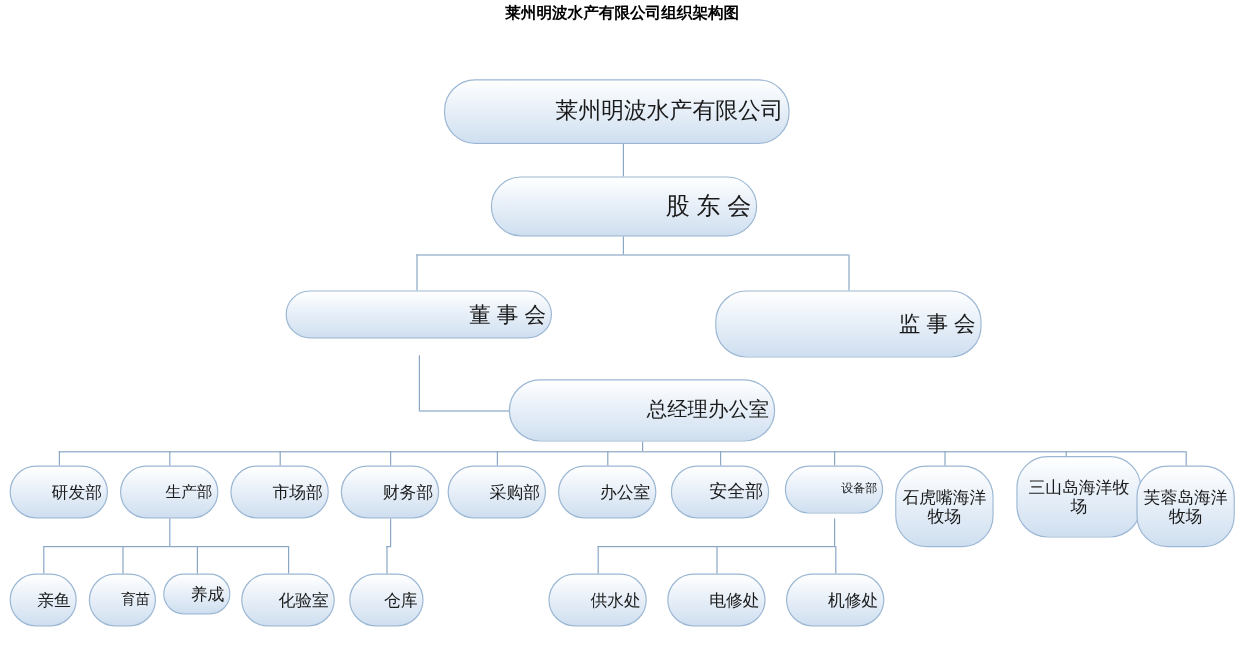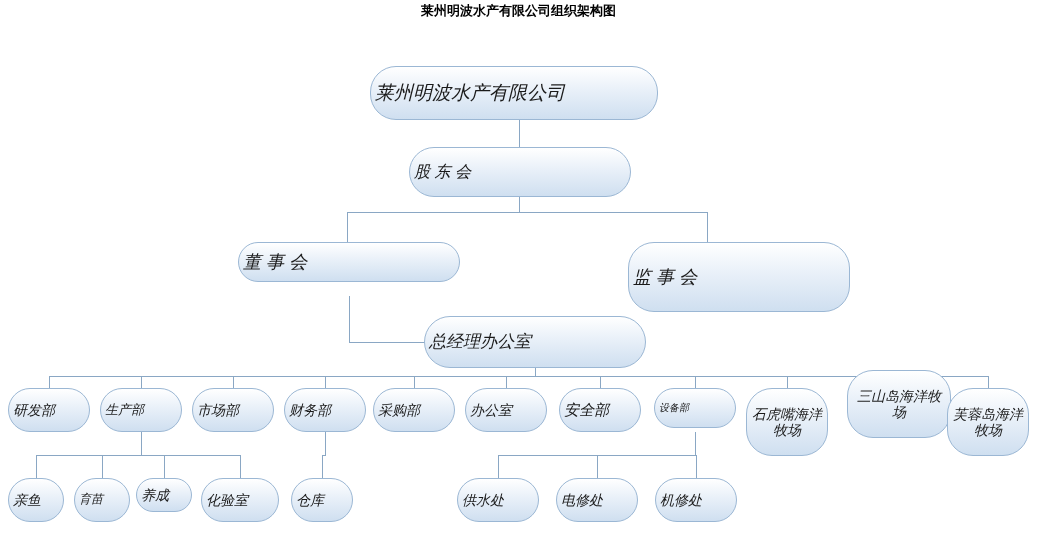--- a/index.html
+++ b/index.html
@@ -27,29 +27,28 @@
     font-size: 13px;
     font-weight: bold;
     color: #000000;
     letter-spacing: 0px;
   }
   .node {
     position: absolute;
     box-sizing: border-box;
     display: flex;
     align-items: center;
-    justify-content: flex-start;
+    justify-content: flex-end;
     text-align: center;
     color: #1a1a1a;
     border: 1px solid #9bb7d4;
     background: linear-gradient(to bottom, #ffffff 0%, #eaf1f9 42%, #cfdff0 100%);
     border-radius: 26px;
     line-height: 1.15;
     z-index: 2;
-    font-style: italic;
   }
   .node span {
     display: block;
     padding: 0 4px;
   }
   .line {
     position: absolute;
     background: #8aa7c4;
     z-index: 1;
   }
@@ -94,27 +93,27 @@
       <div class="line v" style="left: 695px; top: 432px; height: 23px;"></div>
       <div class="line h" style="left: 498px; top: 455px; width: 198px;"></div>
       <div class="line v" style="left: 498px; top: 455px; height: 23px;"></div>
       <div class="line v" style="left: 597px; top: 455px; height: 23px;"></div>
       <div class="line v" style="left: 696px; top: 455px; height: 23px;"></div>
     </div>
   <div id="nodes">
       <div class="node" style="left: 370px; top: 66px; width: 288px; height: 54px; font-size: 19px;">
         <span>莱州明波水产有限公司</span>
       </div>
-      <div class="node" style="left: 409px; top: 147px; width: 222px; height: 50px; font-size: 16px;">
+      <div class="node" style="left: 409px; top: 147px; width: 222px; height: 50px; font-size: 20px;">
         <span>股  东  会</span>
       </div>
       <div class="node" style="left: 238px; top: 242px; width: 222px; height: 40px; font-size: 18px;">
         <span>董  事  会</span>
       </div>
-      <div class="node" style="left: 628px; top: 242px; width: 222px; height: 70px; font-size: 18px;">
+      <div class="node" style="left: 596px; top: 242px; width: 222px; height: 56px; font-size: 18px;">
         <span>监  事  会</span>
       </div>
       <div class="node" style="left: 424px; top: 316px; width: 222px; height: 52px; font-size: 17px;">
         <span>总经理办公室</span>
       </div>
       <div class="node" style="left: 8px; top: 388px; width: 82px; height: 44px; font-size: 14px;">
         <span>研发部</span>
       </div>
       <div class="node" style="left: 100px; top: 388px; width: 82px; height: 44px; font-size: 13px;">
         <span>生产部</span>
@@ -133,21 +132,21 @@
       </div>
       <div class="node" style="left: 559px; top: 388px; width: 82px; height: 44px; font-size: 15px;">
         <span>安全部</span>
       </div>
       <div class="node" style="left: 654px; top: 388px; width: 82px; height: 40px; font-size: 10px;">
         <span>设备部</span>
       </div>
       <div class="node" style="left: 746px; top: 388px; width: 82px; height: 68px; font-size: 14px;">
         <span>石虎嘴海洋牧场</span>
       </div>
-      <div class="node" style="left: 847px; top: 370px; width: 104px; height: 68px; font-size: 14px;">
+      <div class="node" style="left: 847px; top: 380px; width: 104px; height: 68px; font-size: 14px;">
         <span>三山岛海洋牧场</span>
       </div>
       <div class="node" style="left: 947px; top: 388px; width: 82px; height: 68px; font-size: 14px;">
         <span>芙蓉岛海洋牧场</span>
       </div>
       <div class="node" style="left: 8px; top: 478px; width: 56px; height: 44px; font-size: 14px;">
         <span>亲鱼</span>
       </div>
       <div class="node" style="left: 74px; top: 478px; width: 56px; height: 44px; font-size: 12px;">
         <span>育苗</span>

